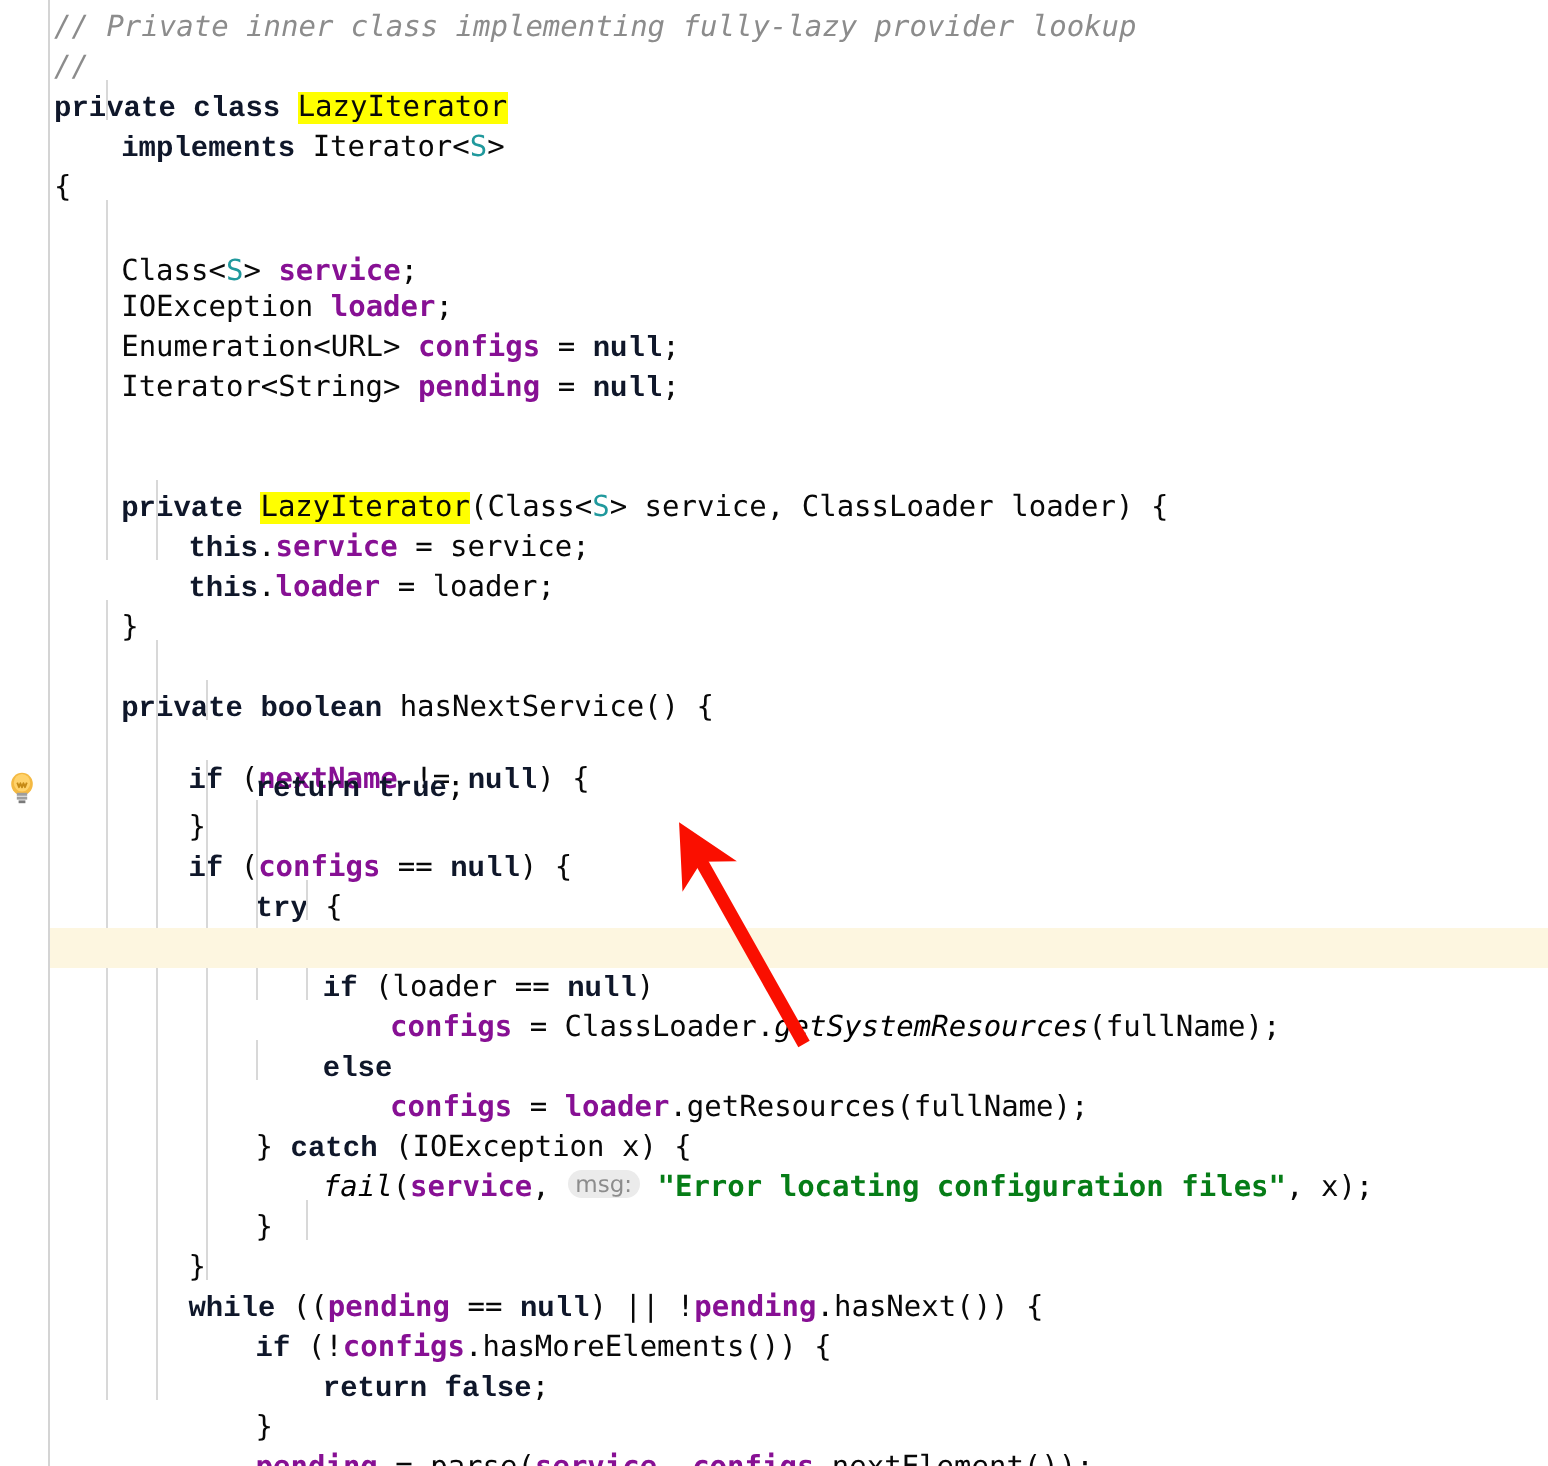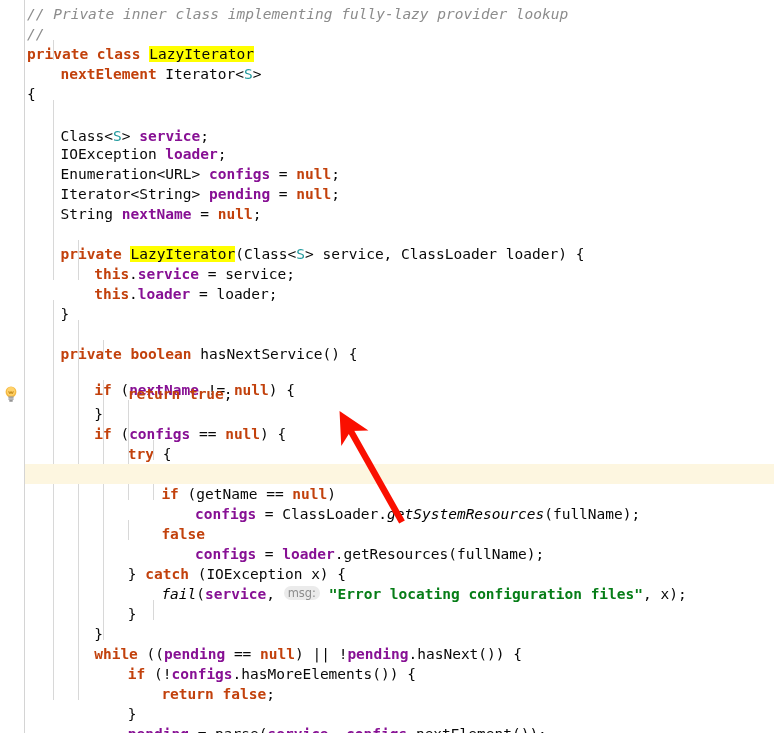--- a/index.html
+++ b/index.html
@@ -84,21 +84,21 @@
 
   
   .indent-guide {
     position: absolute;
     width: 1px;
     background: #d8d8d8;
     z-index: 1;
   }
 
   
-  .kw   { color: #c2410c; font-weight: bold; }
+  .kw   { color: #0f172a; font-weight: bold; font-family: Liberation Mono, monospace; }
   .fld  { color: #871094; font-weight: bold; }
   .cmt  { color: #8c8c8c; font-style: italic; }
   .str  { color: #067d17; font-weight: bold; }
   .gen  { color: #20999d; }
   .plain{ color: #080808; }
   .stat { color: #000000; font-style: italic; }
   .statf{ color: #871094; font-style: italic; }
 
   .occ  { background: #ffff00; }
 
@@ -151,44 +151,43 @@
       <div class="indent-guide" style="left: 103px; top: 380px; height: 260px;"></div>
       <div class="indent-guide" style="left: 128px; top: 400px; height: 100px;"></div>
       <div class="indent-guide" style="left: 128px; top: 520px; height: 20px;"></div>
       <div class="indent-guide" style="left: 153px; top: 440px; height: 20px;"></div>
       <div class="indent-guide" style="left: 153px; top: 480px; height: 20px;"></div>
       <div class="indent-guide" style="left: 153px; top: 600px; height: 20px;"></div>
       <div class="caret-line-bg" style="top: 464px; background: rgb(253, 246, 224);"></div>
       <div class="line" style="top: 4px;"><span class="txt" style="left: 27px;"><span class="cmt">// Private inner class implementing fully-lazy provider lookup</span></span></div>
       <div class="line" style="top: 24px;"><span class="txt" style="left: 27px;"><span class="cmt">//</span></span></div>
       <div class="line" style="top: 44px;"><span class="txt" style="left: 27px;"><span class="kw">private class </span><span class="plain occ">LazyIterator</span></span></div>
-      <div class="line" style="top: 64px;"><span class="txt" style="left: 60.6px;"><span class="kw">nextElement </span><span class="plain">Iterator&lt;</span><span class="gen">S</span><span class="plain">&gt;</span></span></div>
+      <div class="line" style="top: 64px;"><span class="txt" style="left: 60.6px;"><span class="kw">implements </span><span class="plain">Iterator&lt;</span><span class="gen">S</span><span class="plain">&gt;</span></span></div>
       <div class="line" style="top: 84px;"><span class="txt" style="left: 27px;"><span class="plain">{</span></span></div>
       <div class="line" style="top: 104px;"><span class="txt" style="left: 27px;"><span class="plain"></span></span></div>
       <div class="line" style="top: 126px;"><span class="txt" style="left: 60.6px;"><span class="plain">Class&lt;</span><span class="gen">S</span><span class="plain">&gt; </span><span class="fld">service</span><span class="plain">;</span></span></div>
       <div class="line" style="top: 144px;"><span class="txt" style="left: 60.6px;"><span class="plain">IOException </span><span class="fld">loader</span><span class="plain">;</span></span></div>
       <div class="line" style="top: 164px;"><span class="txt" style="left: 60.6px;"><span class="plain">Enumeration&lt;URL&gt; </span><span class="fld">configs</span><span class="plain"> = </span><span class="kw">null</span><span class="plain">;</span></span></div>
       <div class="line" style="top: 184px;"><span class="txt" style="left: 60.6px;"><span class="plain">Iterator&lt;String&gt; </span><span class="fld">pending</span><span class="plain"> = </span><span class="kw">null</span><span class="plain">;</span></span></div>
-      <div class="line" style="top: 204px;"><span class="txt" style="left: 60.6px;"><span class="plain">String </span><span class="fld">nextName</span><span class="plain"> = </span><span class="kw">null</span><span class="plain">;</span></span></div>
       <div class="line" style="top: 224px;"><span class="txt" style="left: 27px;"><span class="plain"></span></span></div>
       <div class="line" style="top: 244px;"><span class="txt" style="left: 60.6px;"><span class="kw">private </span><span class="plain occ">LazyIterator</span><span class="plain">(Class&lt;</span><span class="gen">S</span><span class="plain">&gt; service, ClassLoader loader) {</span></span></div>
       <div class="line" style="top: 264px;"><span class="txt" style="left: 94.2px;"><span class="kw">this</span><span class="plain">.</span><span class="fld">service</span><span class="plain"> = service;</span></span></div>
       <div class="line" style="top: 284px;"><span class="txt" style="left: 94.2px;"><span class="kw">this</span><span class="plain">.</span><span class="fld">loader</span><span class="plain"> = loader;</span></span></div>
       <div class="line" style="top: 304px;"><span class="txt" style="left: 60.6px;"><span class="plain">}</span></span></div>
       <div class="line" style="top: 324px;"><span class="txt" style="left: 27px;"><span class="plain"></span></span></div>
       <div class="line" style="top: 344px;"><span class="txt" style="left: 60.6px;"><span class="kw">private boolean </span><span class="plain">hasNextService() {</span></span></div>
       <div class="line" style="top: 364px; margin-top: 16px;"><span class="txt" style="left: 94.2px;"><span class="kw">if</span><span class="plain"> (</span><span class="fld">nextName</span><span class="plain"> != </span><span class="kw">null</span><span class="plain">) {</span></span></div>
       <div class="line" style="top: 384px;"><span class="txt" style="left: 127.8px;"><span class="kw">return true</span><span class="plain">;</span></span></div>
       <div class="line" style="top: 404px;"><span class="txt" style="left: 94.2px;"><span class="plain">}</span></span></div>
       <div class="line" style="top: 424px;"><span class="txt" style="left: 94.2px;"><span class="kw">if</span><span class="plain"> (</span><span class="fld">configs</span><span class="plain"> == </span><span class="kw">null</span><span class="plain">) {</span></span></div>
       <div class="line" style="top: 444px;"><span class="txt" style="left: 127.8px;"><span class="kw">try</span><span class="plain"> {</span></span></div>
       <div class="line" style="top: 464px;"><span class="txt" style="left: 161.4px;"><span class="plain">String fullName = </span><span class="caret"></span><span class="statf sel">PREFIX</span><span class="plain"> + </span><span class="fld">service</span><span class="plain">.getName();</span></span></div>
-      <div class="line" style="top: 484px;"><span class="txt" style="left: 161.4px;"><span class="kw">if</span><span class="plain"> (getName == </span><span class="kw">null</span><span class="plain">)</span></span></div>
+      <div class="line" style="top: 484px;"><span class="txt" style="left: 161.4px;"><span class="kw">if</span><span class="plain"> (loader == </span><span class="kw">null</span><span class="plain">)</span></span></div>
       <div class="line" style="top: 504px;"><span class="txt" style="left: 195px;"><span class="fld">configs</span><span class="plain"> = ClassLoader.</span><span class="stat">getSystemResources</span><span class="plain">(fullName);</span></span></div>
-      <div class="line" style="top: 524px;"><span class="txt" style="left: 161.4px;"><span class="kw">false</span></span></div>
+      <div class="line" style="top: 524px;"><span class="txt" style="left: 161.4px;"><span class="kw">else</span></span></div>
       <div class="line" style="top: 544px;"><span class="txt" style="left: 195px;"><span class="fld">configs</span><span class="plain"> = </span><span class="fld">loader</span><span class="plain">.getResources(fullName);</span></span></div>
       <div class="line" style="top: 564px;"><span class="txt" style="left: 127.8px;"><span class="plain">} </span><span class="kw">catch</span><span class="plain"> (IOException x) {</span></span></div>
       <div class="line" style="top: 584px;"><span class="txt" style="left: 161.4px;"><span class="stat">fail</span><span class="plain">(</span><span class="fld">service</span><span class="plain">, </span><span class="hint">msg:</span><span class="plain"> </span><span class="str">"Error locating configuration files"</span><span class="plain">, x);</span></span></div>
       <div class="line" style="top: 604px;"><span class="txt" style="left: 127.8px;"><span class="plain">}</span></span></div>
       <div class="line" style="top: 624px;"><span class="txt" style="left: 94.2px;"><span class="plain">}</span></span></div>
       <div class="line" style="top: 644px;"><span class="txt" style="left: 94.2px;"><span class="kw">while</span><span class="plain"> ((</span><span class="fld">pending</span><span class="plain"> == </span><span class="kw">null</span><span class="plain">) || !</span><span class="fld">pending</span><span class="plain">.hasNext()) {</span></span></div>
       <div class="line" style="top: 664px;"><span class="txt" style="left: 127.8px;"><span class="kw">if</span><span class="plain"> (!</span><span class="fld">configs</span><span class="plain">.hasMoreElements()) {</span></span></div>
       <div class="line" style="top: 684px;"><span class="txt" style="left: 161.4px;"><span class="kw">return false</span><span class="plain">;</span></span></div>
       <div class="line" style="top: 704px;"><span class="txt" style="left: 127.8px;"><span class="plain">}</span></span></div>
       <div class="line" style="top: 724px;"><span class="txt" style="left: 127.8px;"><span class="fld">pending</span><span class="plain"> = parse(</span><span class="fld">service</span><span class="plain">, </span><span class="fld">configs</span><span class="plain">.nextElement());</span></span></div>

